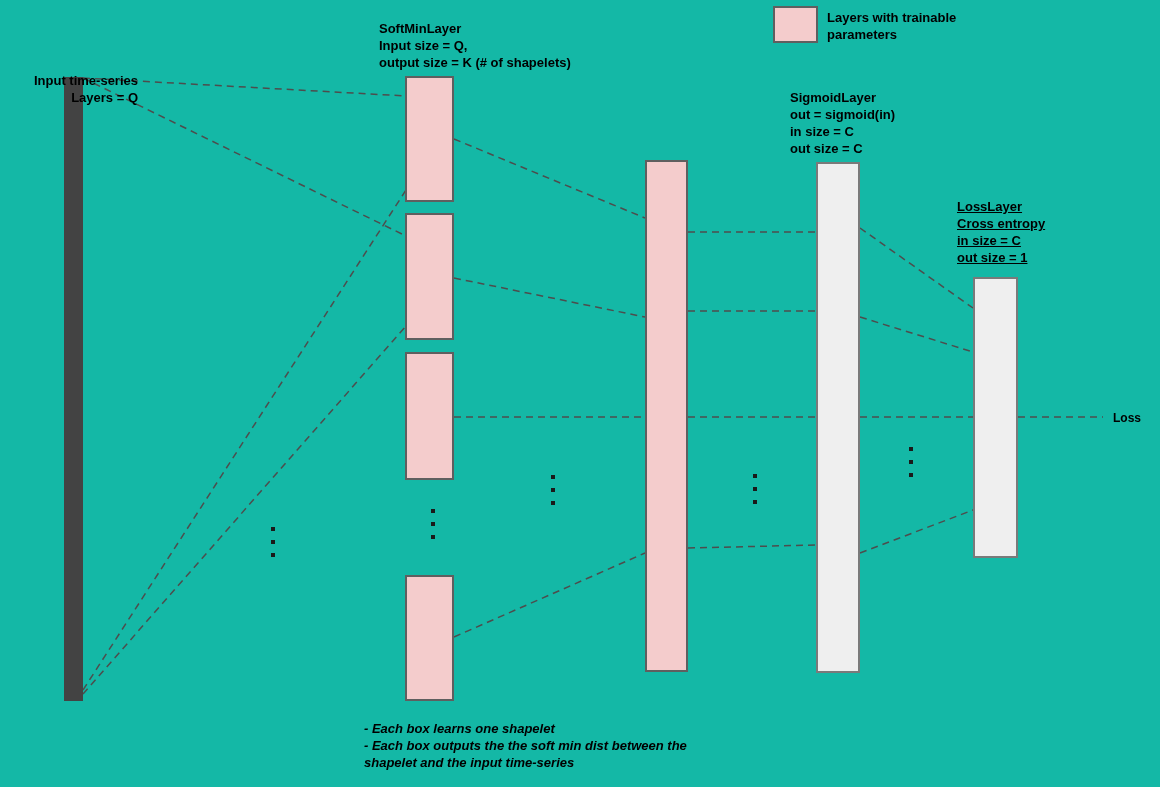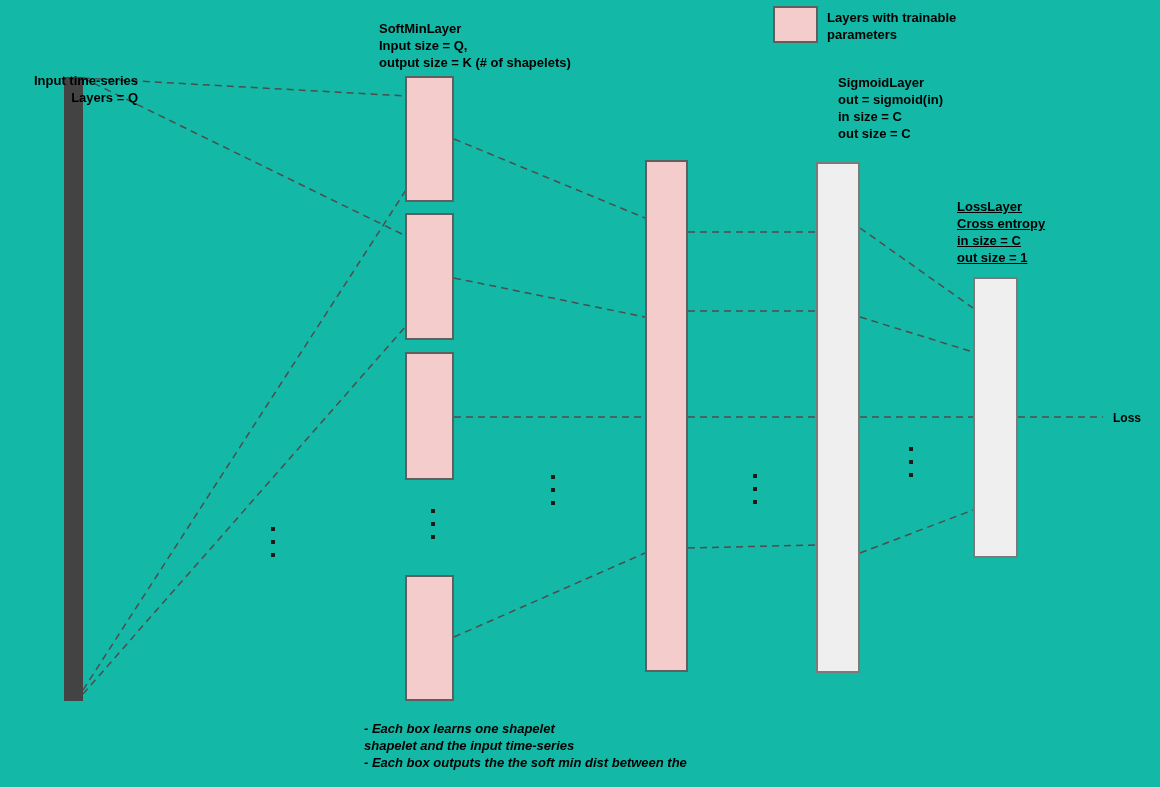--- a/index.html
+++ b/index.html
@@ -108,40 +108,40 @@
     <div>Layers = Q</div>
   </div>
 
   <div class="lbl" style="left:379px; top:20px;">
     <div>SoftMinLayer</div>
     <div>Input size = Q,</div>
     <div>output size = K (# of shapelets)</div>
   </div>
 
 
-  <div class="lbl" style="left:790px; top:74px;margin-left:48px;">
+  <div class="lbl" style="left:790px; top:89px;">
     <div>SigmoidLayer</div>
     <div>out = sigmoid(in)</div>
     <div>in size = C</div>
     <div>out size = C</div>
   </div>
 
   <div class="lbl" style="left:957px; top:198px;text-decoration:underline;">
     <div>LossLayer</div>
     <div>Cross entropy</div>
     <div>in size = C</div>
     <div>out size = 1</div>
   </div>
 
   <div class="lbl loss-lbl" style="left:1113px; top:409px;">Loss</div>
 
   <div class="lbl" style="left:364px; top:720px;font-style:italic;">
     <div>- Each box learns one shapelet</div>
+    <div>- Each box outputs the the soft min dist between the</div>
     <div>shapelet and the input time-series</div>
-    <div>- Each box outputs the the soft min dist between the</div>
   </div>
 
 <div class="vdots" style="left: 271px; top: 527px;">
       <div class="dot"></div>
       <div class="dot"></div>
       <div class="dot"></div>
     </div>
     <div class="vdots" style="left: 431px; top: 509px;">
       <div class="dot"></div>
       <div class="dot"></div>

